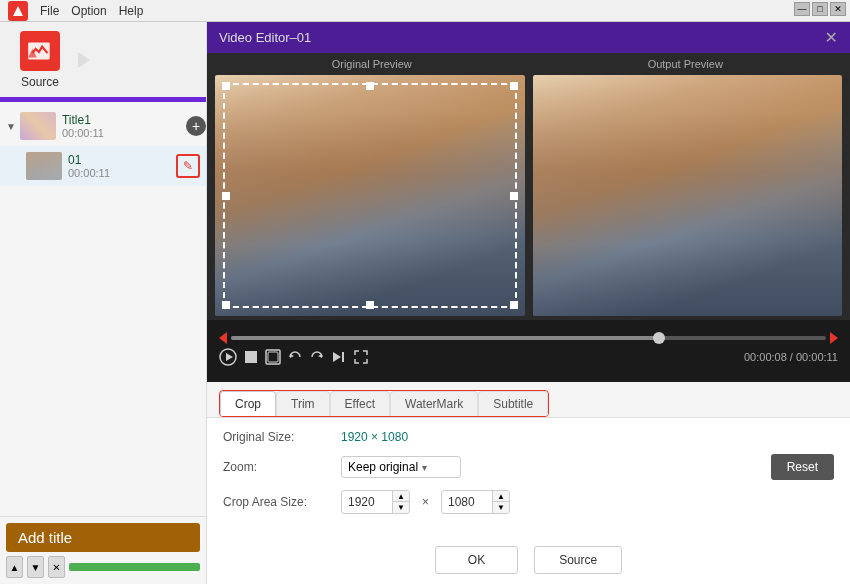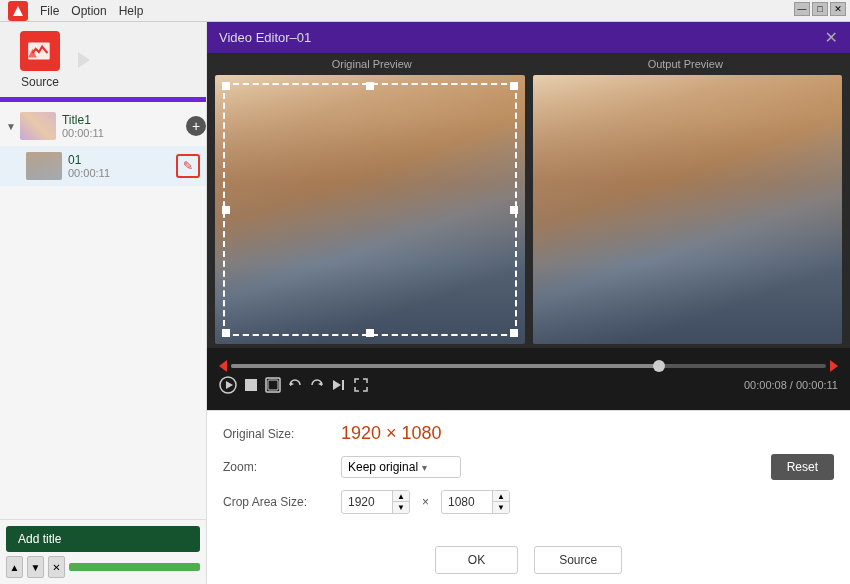--- a/index.html
+++ b/index.html
@@ -174,27 +174,27 @@
     
     .sidebar-bottom {
       border-top: 1px solid #ddd;
       padding: 6px;
       display: flex;
       flex-direction: column;
       gap: 4px;
     }
 
     .add-title-btn {
-      background: #14532d;
+      background: #a16207;
       color: white;
       border: none;
       padding: 6px 12px;
       border-radius: 3px;
       cursor: pointer;
-      font-size: 12px;
+      font-size: 15px;
       text-align: left;
       width: 100%;
     }
 
     .bottom-controls {
       display: flex;
       align-items: center;
       gap: 4px;
     }
 
@@ -370,22 +370,22 @@
       gap: 8px;
     }
 
     .crop-label {
       width: 110px;
       color: #555;
       font-size: 12px;
     }
 
     .crop-value {
-      color: #c2410c;
-      font-size: 18px;
+      color: #0f766e;
+      font-size: 12px;
     }
 
     .zoom-select {
       display: flex;
       align-items: center;
       border: 1px solid #ccc;
       border-radius: 3px;
       padding: 3px 6px;
       background: white;
       cursor: pointer;
@@ -669,20 +669,29 @@
                 <polyline points="14,10 14,14 10,14" stroke="#ccc" stroke-width="1.5" fill="none"></polyline>
                 <polyline points="6,14 2,14 2,10" stroke="#ccc" stroke-width="1.5" fill="none"></polyline>
               </svg>
           </div>
         </div>
         <div class="time-display">00:00:08 / 00:00:11</div>
       </div>
     </div>
 
     <div style="background:#f5f5f5;">
+      <div class="tabs-row">
+        <div style="border:1px solid #e8342a; border-radius:4px; display:flex; overflow:hidden;">
+          <div class="tab active">Crop</div>
+          <div class="tab">Trim</div>
+          <div class="tab">Effect</div>
+          <div class="tab">WaterMark</div>
+          <div class="tab">Subtitle</div>
+        </div>
+      </div>
 
       <div class="crop-content">
 
         <div class="crop-row">
           <span class="crop-label">Original Size:</span>
           <span class="crop-value">1920 × 1080</span>
         </div>
 
         <div class="crop-row">
           <span class="crop-label">Zoom:</span>

